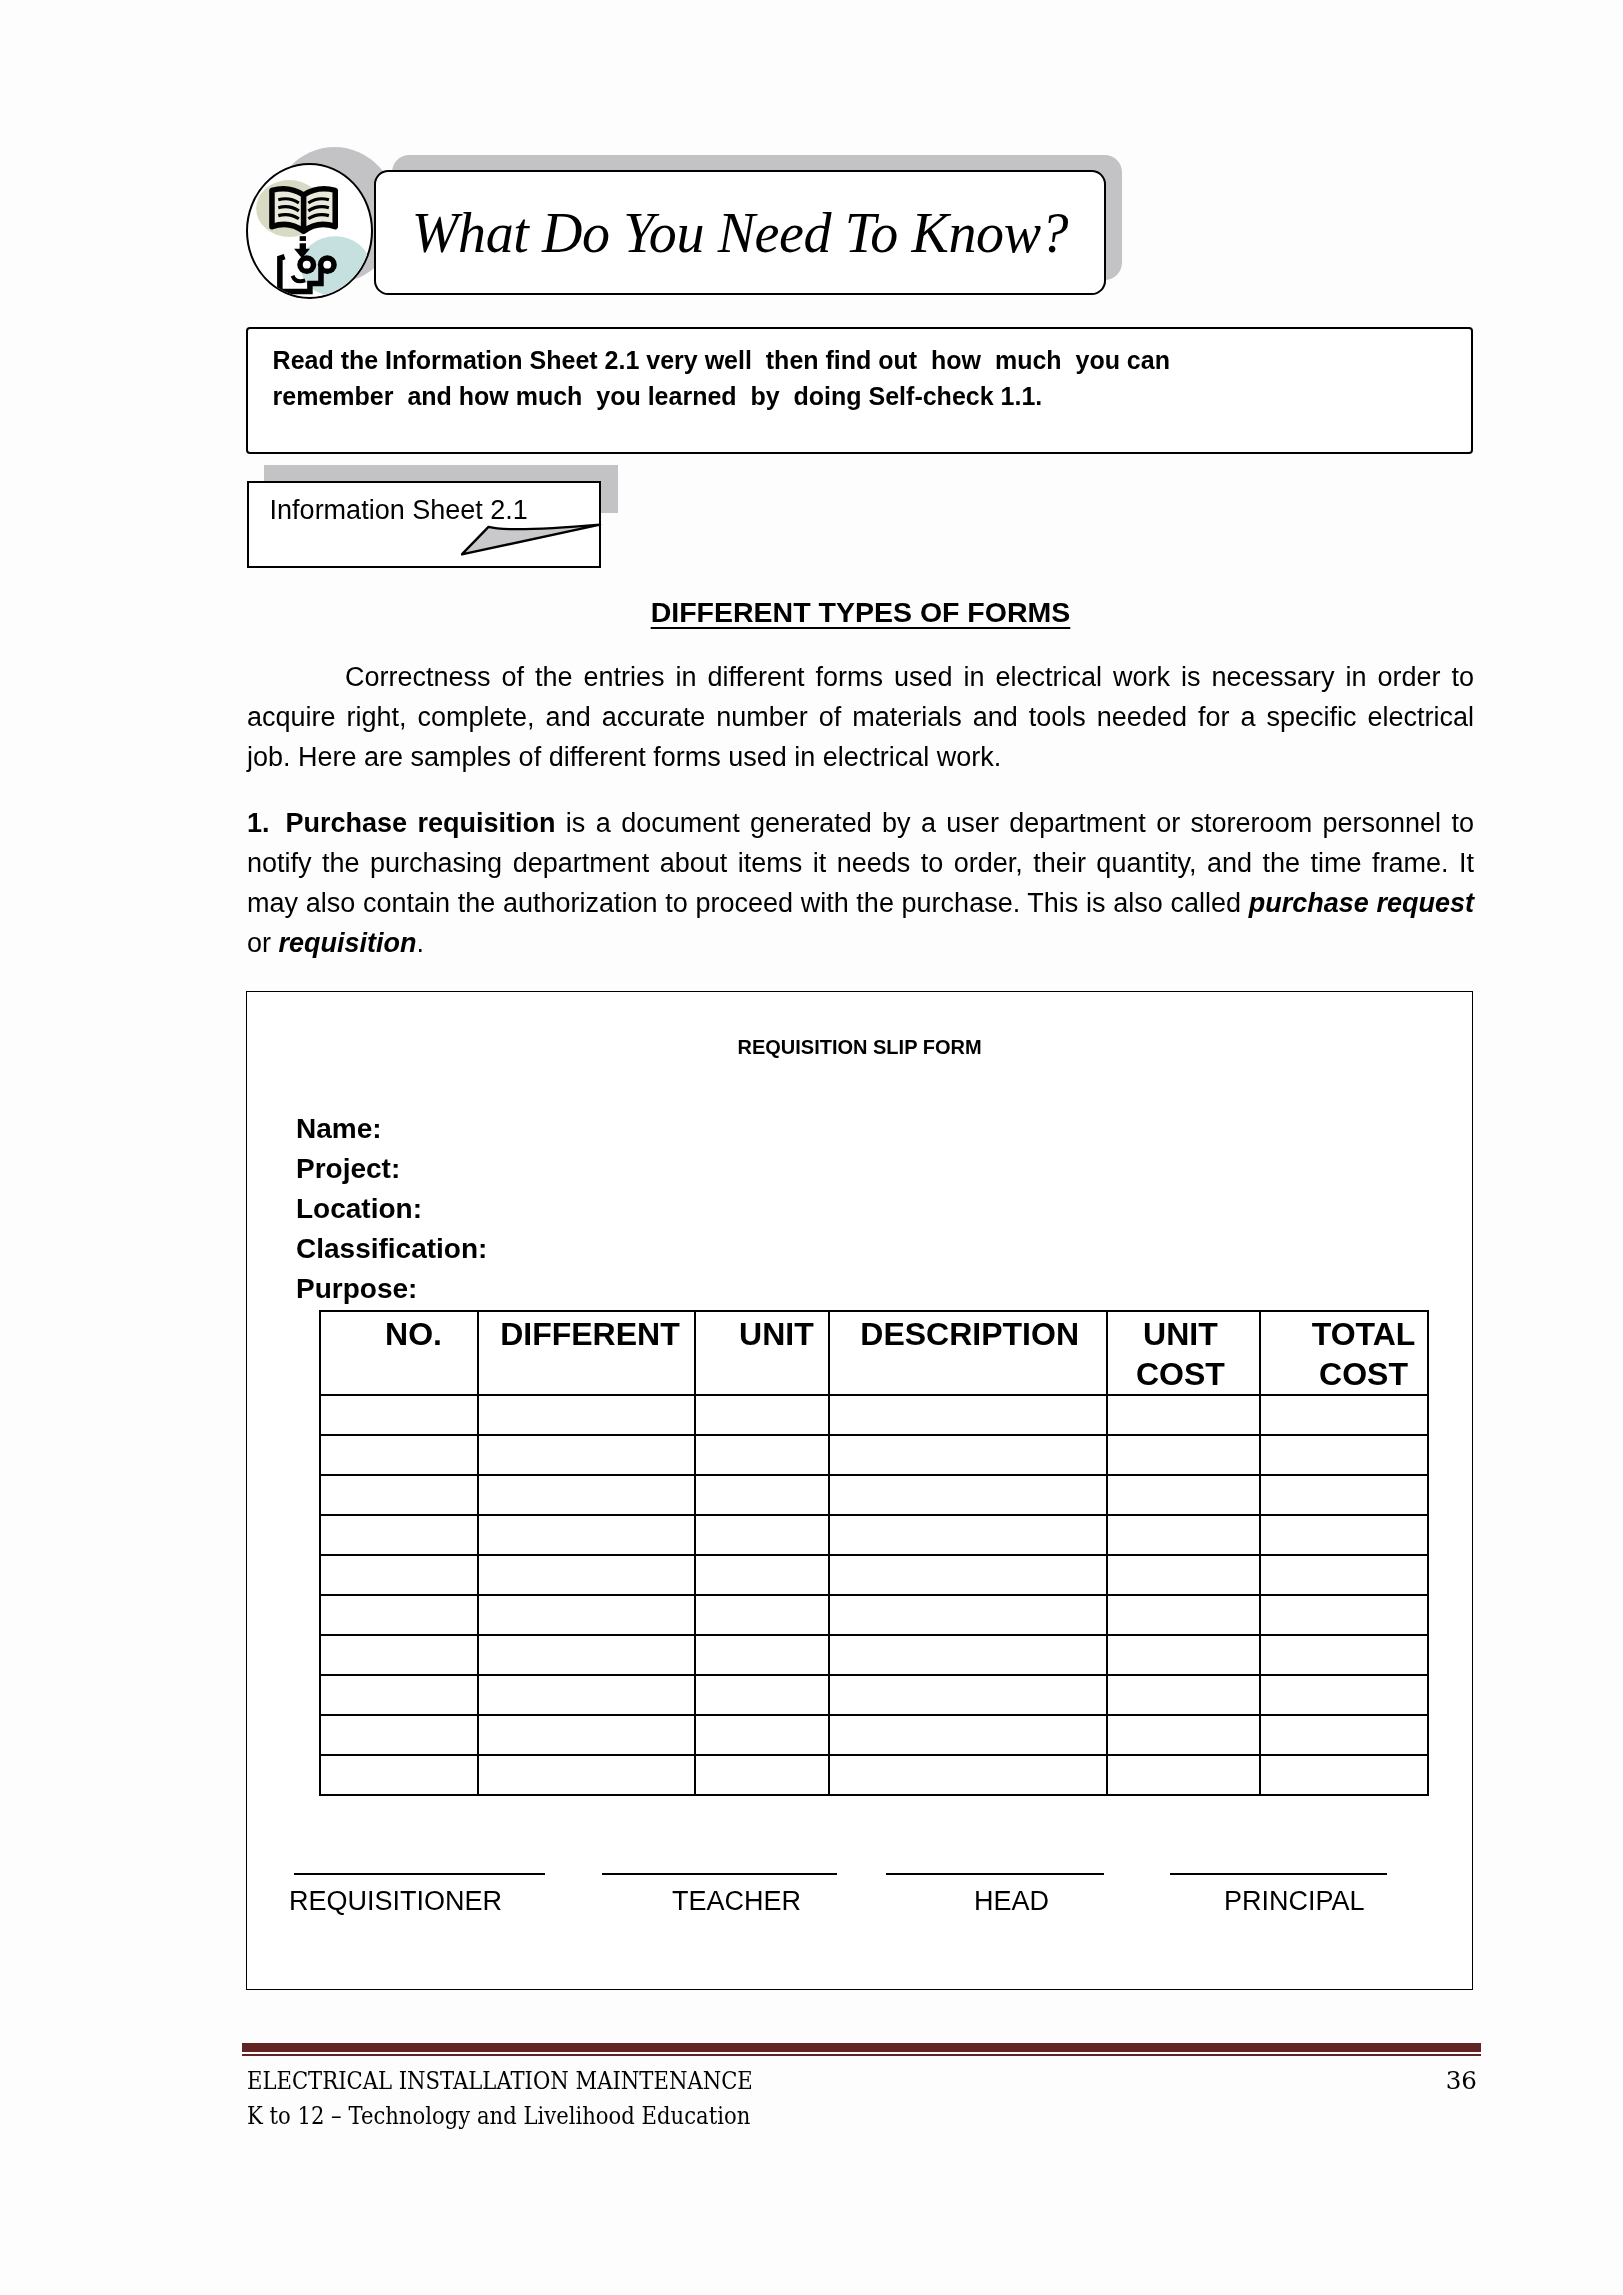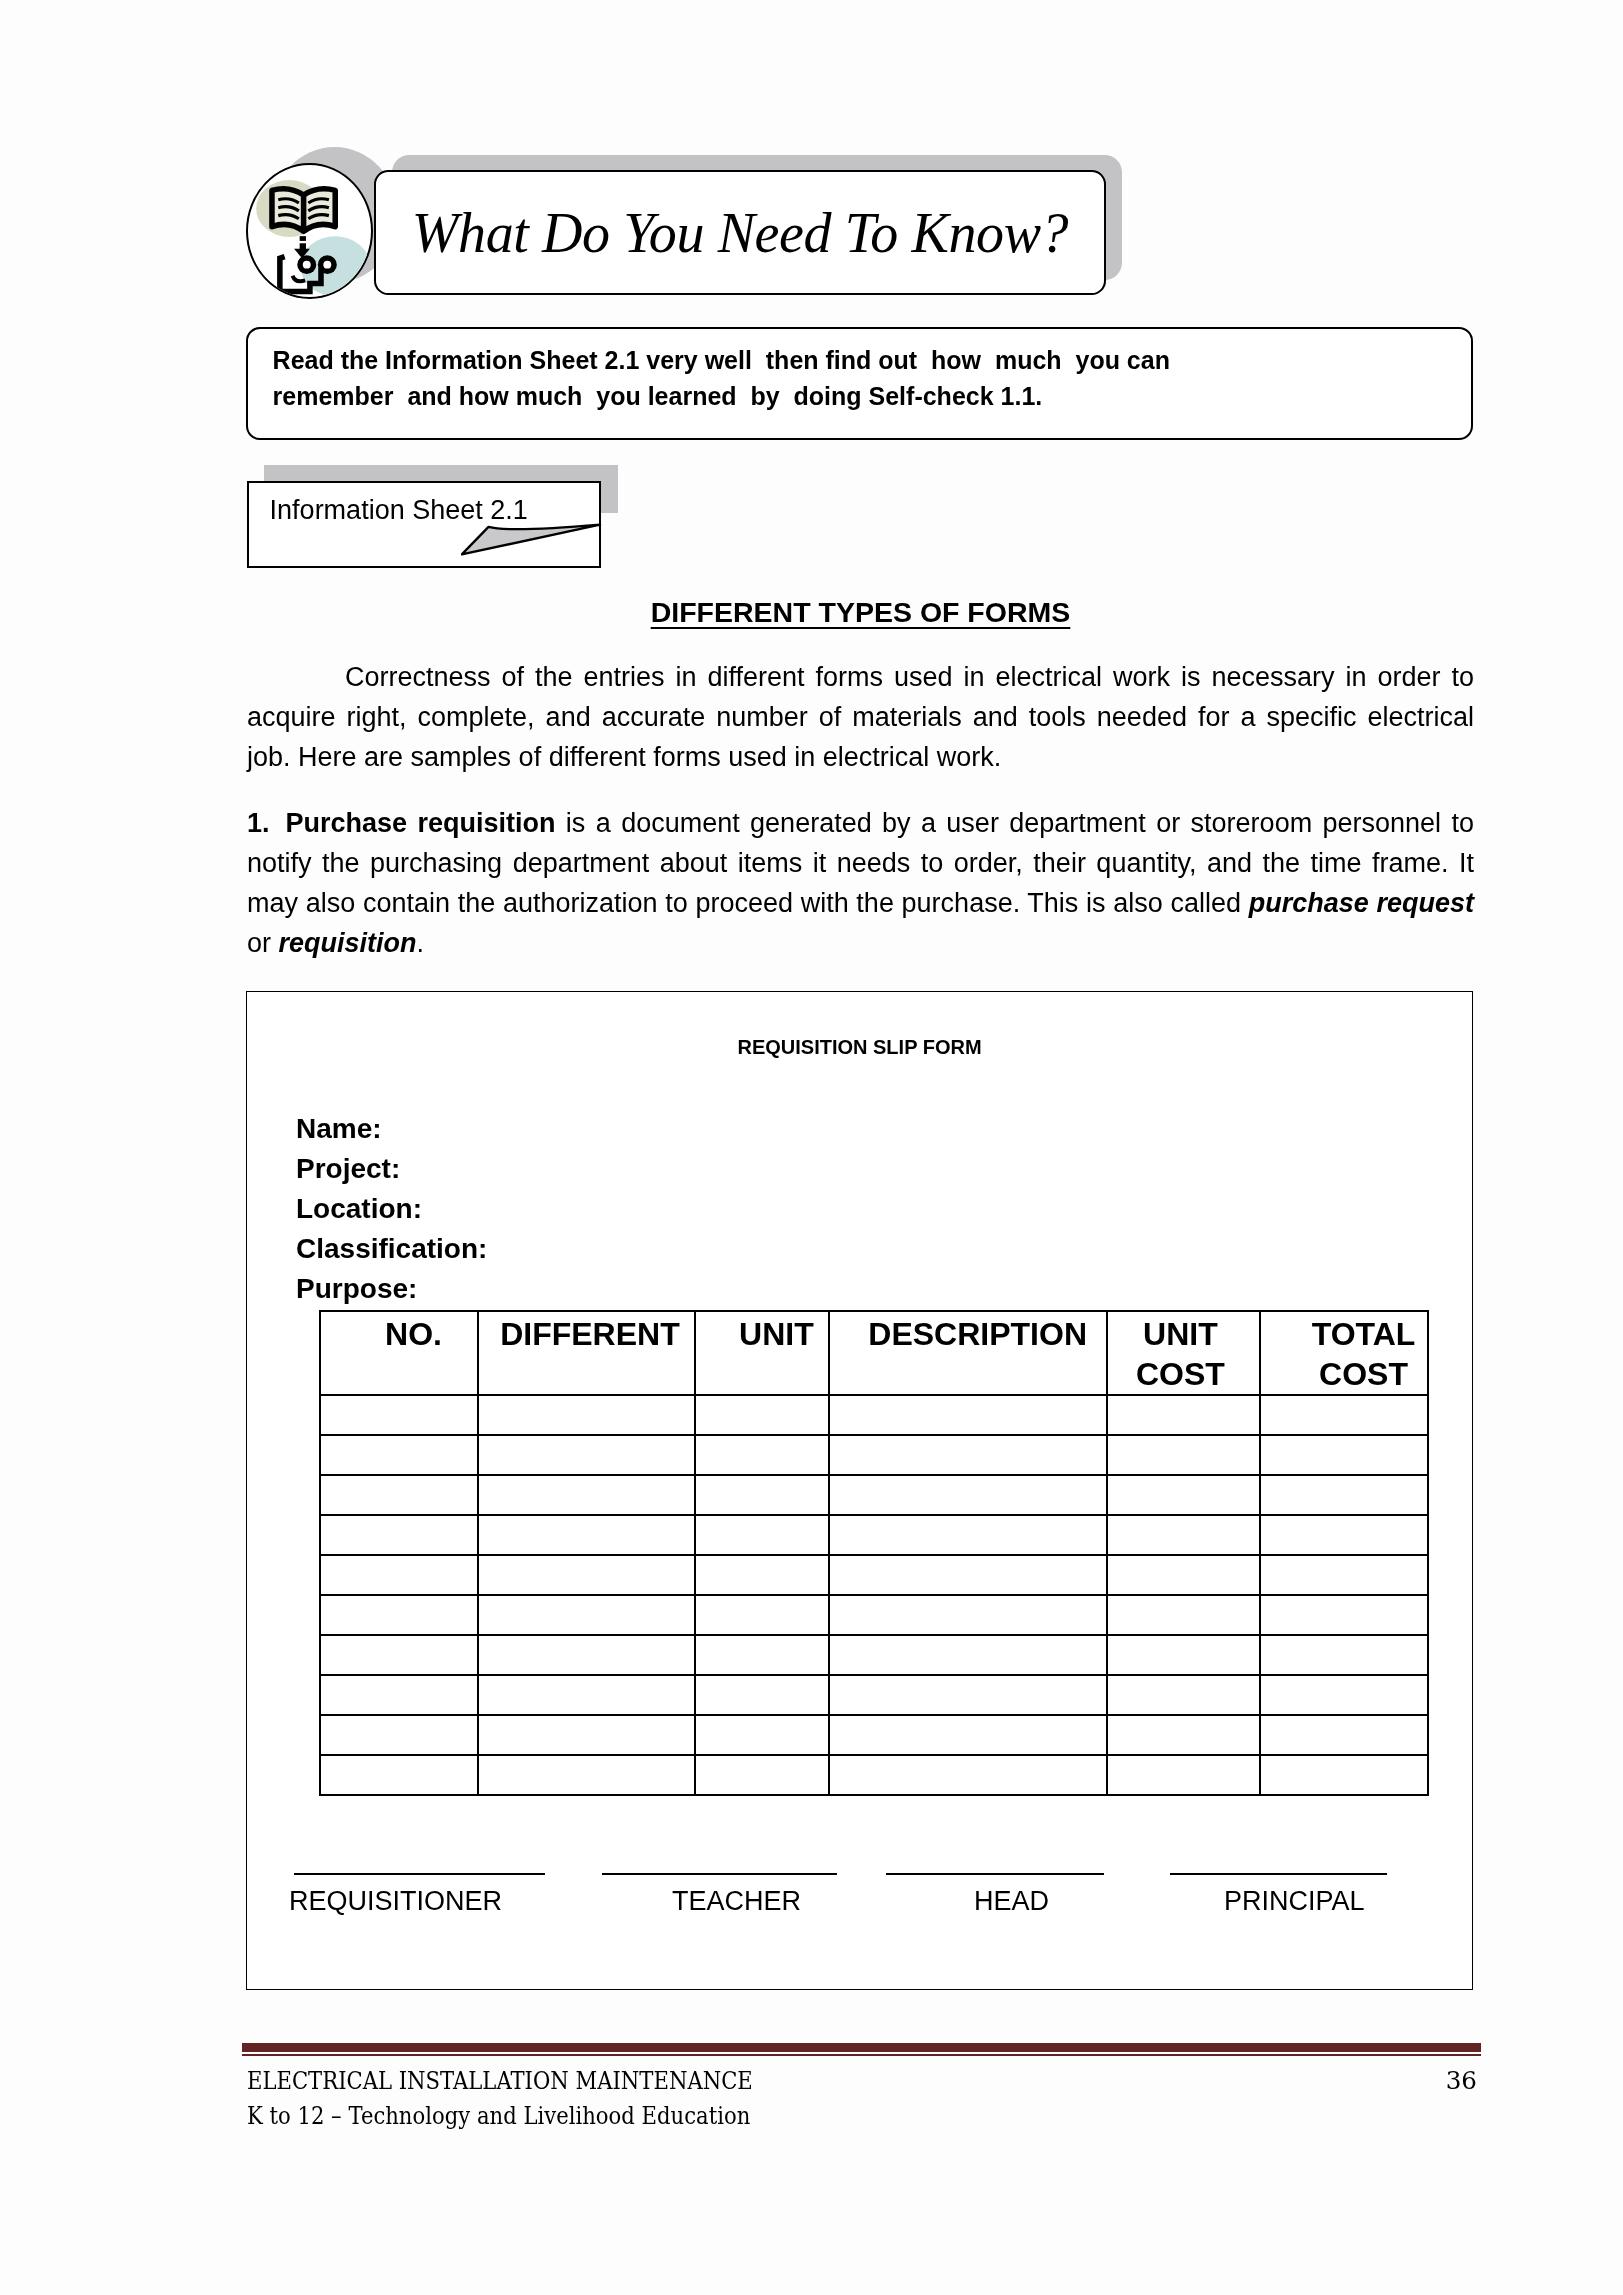--- a/index.html
+++ b/index.html
@@ -31,22 +31,22 @@
       box-sizing: border-box;
       display: flex; align-items: center; justify-content: center; font-style: italic;
     }
     .title-text {
       font-family: "Liberation Serif", serif; font-size: 56px; line-height: 1;
       white-space: nowrap; letter-spacing: -0.4px;
     }
 
     
     .instruction-box {
-      left: 246px; top: 327px; width: 1227px; height: 113px;
-      border: 2.4px solid #000; border-radius: 14px; box-sizing: border-box;
+      left: 246px; top: 327px; width: 1227px; height: 127px;
+      border: 2.4px solid #000; border-radius: 4px; box-sizing: border-box;
       background: #fff;
     }
     .instruction-text {
       position: absolute; left: 24.6px; top: 12.7px; width: 1174px;
       font-weight: bold; font-size: 25px; line-height: 36px;
       white-space: pre-wrap;
     }
 
     
     .sheet-shadow { left: 264px; top: 465px; width: 354px; height: 48px; background: #c3c3c5; }
@@ -89,21 +89,21 @@
       width: 1108px;
     }
     .req-table th, .req-table td { border: 2px solid #000; padding: 0; }
     .req-table th {
       height: 77px; vertical-align: top; text-align: right;
       font-weight: bold; font-size: 32px; line-height: 40px; padding-top: 1.6px;
     }
     .req-table th.c0 { padding-right: 35px; }
     .req-table th.c1 { padding-right: 14.3px; }
     .req-table th.c2 { padding-right: 14.3px; }
-    .req-table th.c3 { padding-right: 19px; }
+    .req-table th.c3 { padding-right: 27px; }
     .req-table th.c4 { padding-right: 20.6px; text-align: center; padding-left: 14.3px; }
     .req-table th.c5 { padding-right: 1px; text-align: center; padding-left: 40px; }
     .req-table td { height: 38px; }
 
     .sig-line { top: 1873px; height: 2.4px; background: #000; }
     .sig-label { top: 1885px; font-size: 27px; line-height: 32px; white-space: nowrap; }
 
     
     .footer-rule-thick { left: 242px; top: 2043px; width: 1239px; height: 8.7px; background: #622423; }
     .footer-rule-thin { left: 242px; top: 2054px; width: 1239px; height: 2.4px; background: #622423; }

